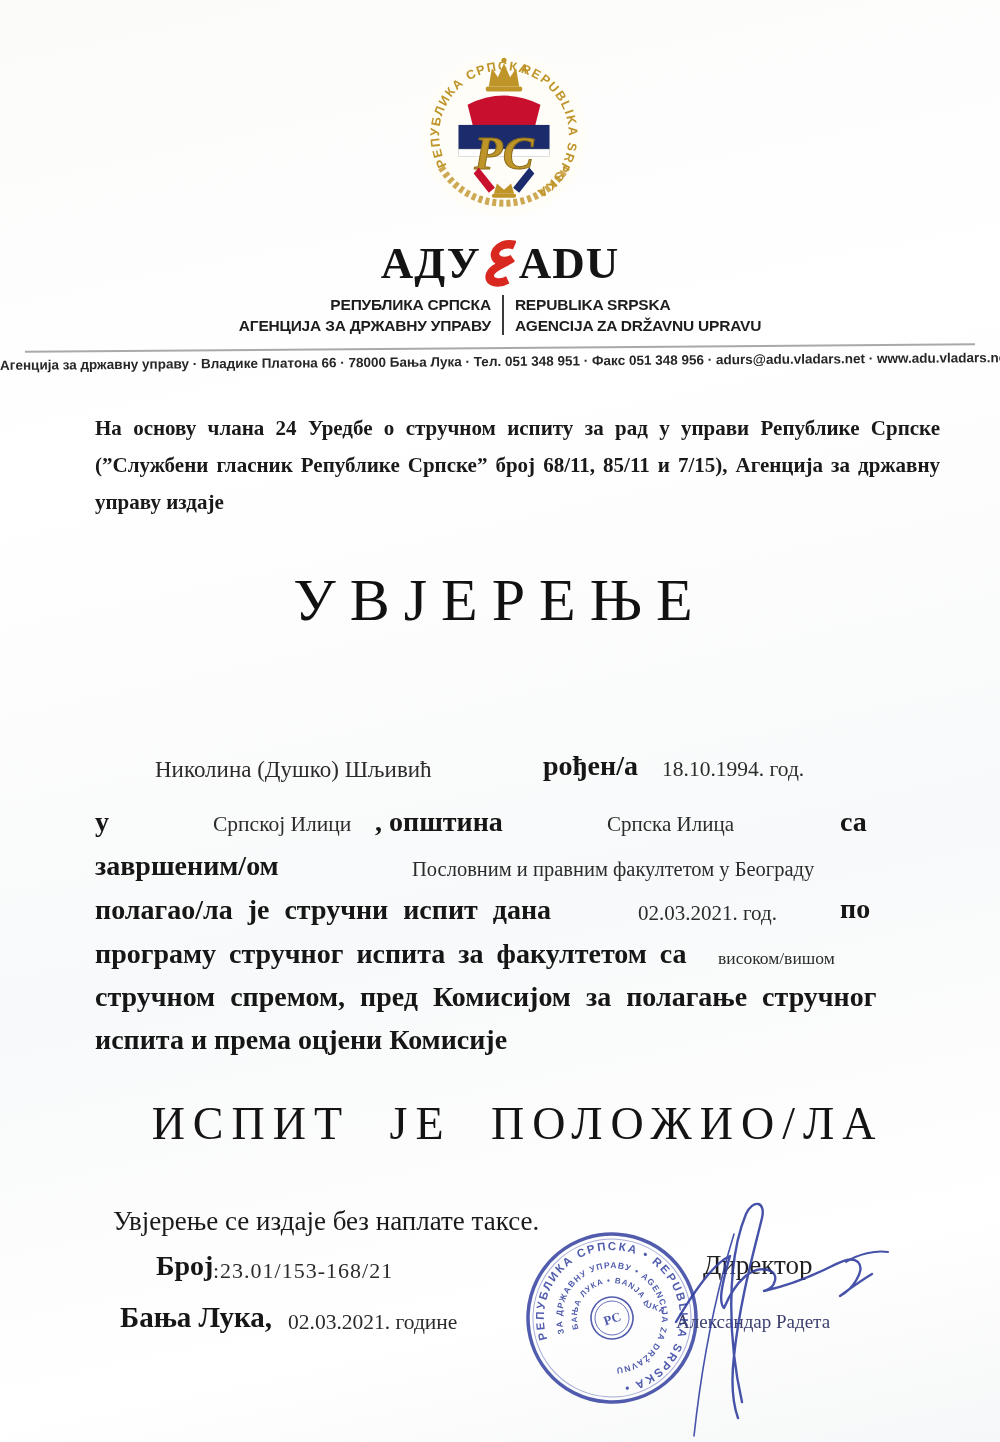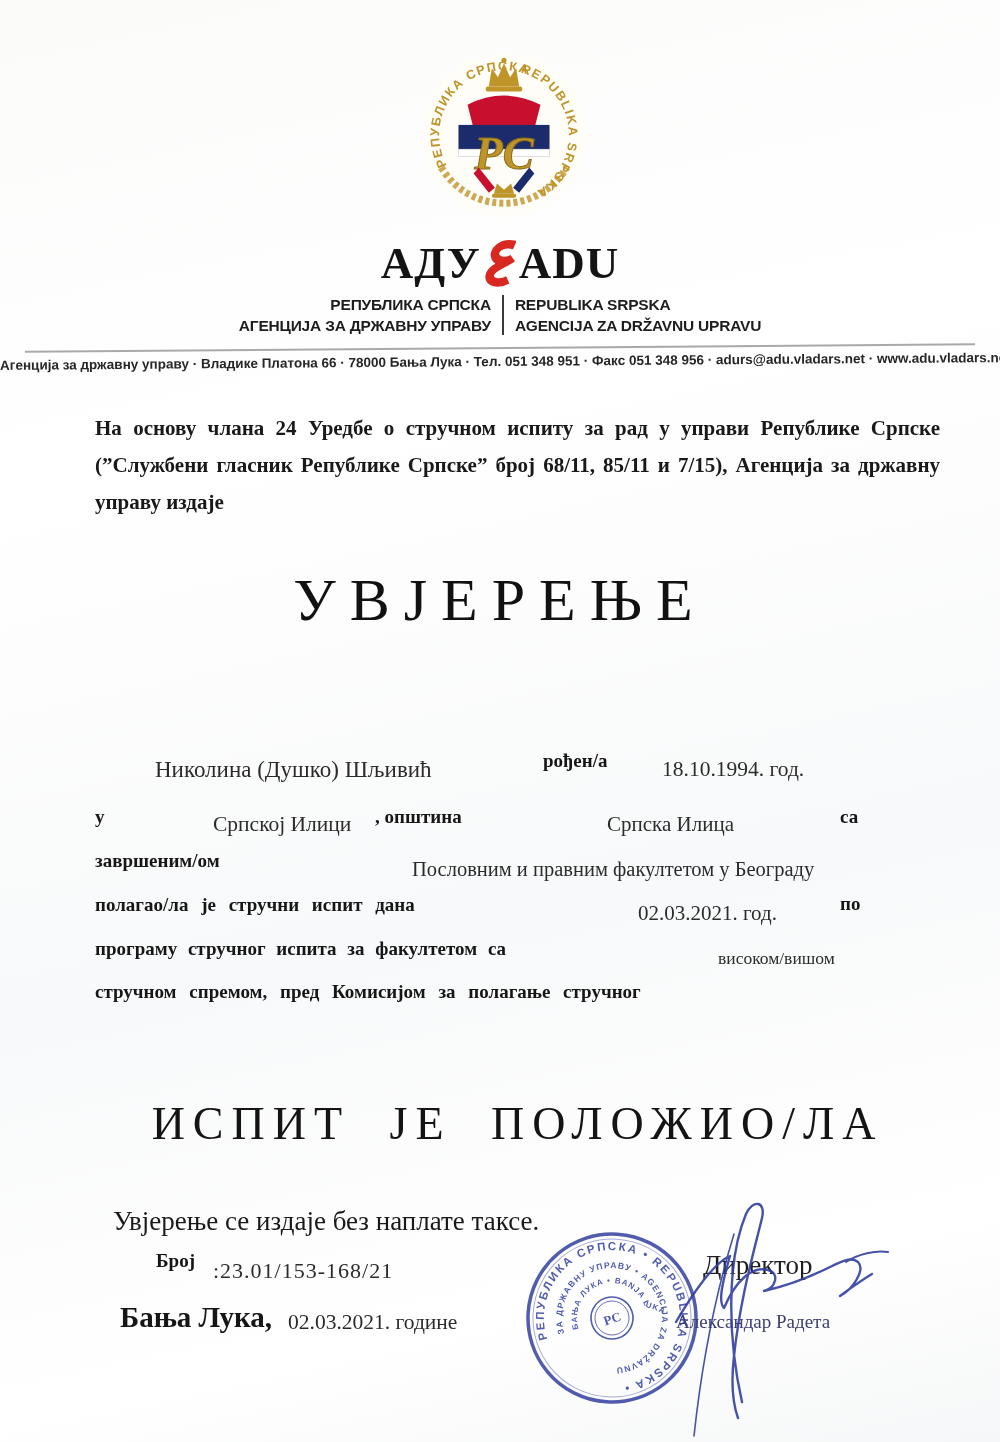--- a/index.html
+++ b/index.html
@@ -2,21 +2,21 @@
 <html lang="sr" style="--logo_accent: #d8281f; --stamp_blue: #3340a0; --emblem_gold: #bf9428; --emblem_red: #c8102e; --emblem_navy: #1c2b6b; --text: #1f1f1f;"><head>
 <meta charset="utf-8">
 <style>
   html,body{margin:0;padding:0;}
   body{width:1000px;height:1442px;overflow:hidden;background:#fff;}
   .page{position:relative;width:1000px;height:1442px;
     background:linear-gradient(168deg,#fbfbfa 0%,#ffffff 30%,#f8f9fa 62%,#ffffff 86%,#f6f7f8 100%);
     font-family:"Liberation Serif","DejaVu Serif",serif;color:var(--text,#1f1f1f);}
   .abs{position:absolute;white-space:nowrap;}
   .sans{font-family:"Liberation Sans","DejaVu Sans",sans-serif;}
-  .lbl{font-weight:bold;font-size:19px;color:#161616;}
+  .lbl{font-weight:bold;font-size:28px;color:#161616;}
   .val{font-size:21.5px;color:#2b2b2b;}
   
   .emblem{left:418px;top:46px;width:172px;height:172px;}
   .logo-row{left:0;top:238px;width:1000px;text-align:center;}
   .logo-inner{display:inline-flex;align-items:center;gap:3px;}
   .logo-word{font-family:Liberation Serif, serif;font-weight:bold;
     font-size:45px;line-height:50px;color:#141414;letter-spacing:1px;}
   .org-cols{left:0;top:294px;width:1000px;display:flex;justify-content:center;}
   .org-col{font-weight:bold;font-size:15.5px;line-height:21px;color:#1d1d1d;letter-spacing:-0.2px;}
   .org-left{text-align:right;}
@@ -125,20 +125,21 @@
   <span class="abs val" style="left:412px;top:858px;font-size:20.5px;">Пословним и правним факултетом у Београду</span>
 
   <span class="abs lbl justify-line" style="left:95px;top:894px;">полагао/ла је стручни испит дана</span>
   <span class="abs val" style="left:638px;top:901px;font-size:21px;">02.03.2021. год.</span>
   <span class="abs lbl" style="left:840px;top:893px;text-align:right;">по</span>
 
   <span class="abs lbl" style="left:95px;top:938px;word-spacing:6px;">програму стручног испита за факултетом са</span>
   <span class="abs val" style="left:718px;top:948px;font-size:17.5px;">високом/вишом</span>
 
   <span class="abs lbl justify-line" style="left:95px;top:981px;text-align:right;">стручном спремом, пред Комисијом за полагање стручног</span>
+  <span class="abs lbl" style="left:95px;top:1024px;">испита и према оцјени Комисије</span>
 
   <div class="abs result">ИСПИТ ЈЕ ПОЛОЖИО/ЛА</div>
 
   <span class="abs nofee">Увјерење се издаје без наплате таксе.</span>
   <span class="abs lbl" style="left:120px;top:1250px;margin-left:36px;">Број</span>
   <span class="abs val" style="left:213px;top:1258px;font-size:22px;letter-spacing:1px;">:23.01/153-168/21</span>
   <span class="abs lbl" style="left:120px;top:1301px;font-size:29px;">Бања Лука,</span>
   <span class="abs val" style="left:288px;top:1310px;">02.03.2021. године</span>
 
   <span class="abs" style="left:703px;top:1250px;font-size:27px;">Директор</span>

